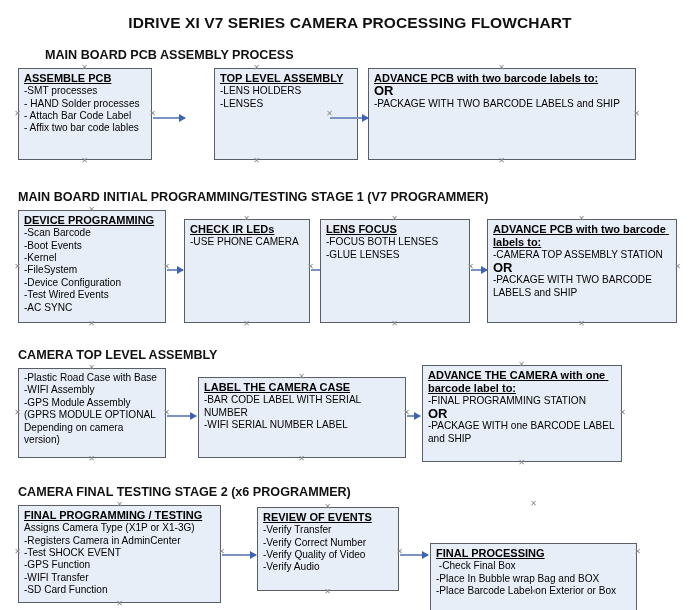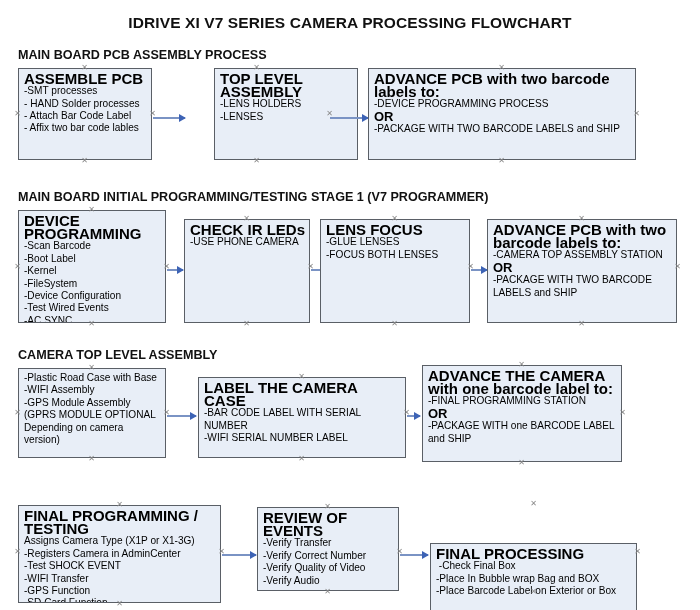--- a/index.html
+++ b/index.html
@@ -47,26 +47,27 @@
   
   .proc-box {
     position: absolute;
     box-sizing: border-box;
     background: #e8eef7;
     border: 1.2px solid #5a5f66;
     padding: 3px 4px 3px 5px;
     overflow: hidden;
   }
   .proc-box .bx-title {
-    font-size: 15px;
+    font-size: 11px;
     font-weight: bold;
     line-height: 13.2px;
     color: #000000;
     white-space: pre-wrap;
     margin-bottom: 0px;
+    text-decoration: underline;
   }
   .proc-box .bx-line {
     font-size: 10.1px;
     line-height: 12.4px;
     color: #000000;
     white-space: pre-wrap;
   }
   .proc-box .bx-line.strong {
     font-weight: bold;
     font-size: 13px;
@@ -102,21 +103,21 @@
     pointer-events: none;
   }
 </style>
 </head>
 <body>
 
 <div id="canvas">
 
   <div class="doc-title">IDRIVE XI V7 SERIES CAMERA PROCESSING FLOWCHART</div>
 
-  <div class="section-header" style="top:48px;">MAIN BOARD PCB ASSEMBLY PROCESS</div>
+  <div class="section-header" style="top:48px;margin-left:27px;">MAIN BOARD PCB ASSEMBLY PROCESS</div>
 
   <div class="proc-box" style="left:18px; top:68px; width:134px; height:92px;">
     <div class="bx-title">ASSEMBLE PCB</div>
     <div class="bx-line">-SMT processes</div>
     <div class="bx-line">- HAND Solder processes</div>
     <div class="bx-line">- Attach Bar Code Label</div>
     <div class="bx-line">- Affix two bar code lables</div>
   </div>
   <div class="handle" style="left:81px;  top:64px;">✕</div>
   <div class="handle" style="left:81px;  top:157px;">✕</div>
@@ -135,34 +136,33 @@
   <div class="handle" style="left:253px; top:64px;">✕</div>
   <div class="handle" style="left:253px; top:157px;">✕</div>
   <div class="handle" style="left:326px; top:110px;">✕</div>
 
   <div class="connector" style="left:330px; top:117px; width:38px;">
     <span class="arrow-head"></span>
   </div>
 
   <div class="proc-box" style="left:368px; top:68px; width:268px; height:92px;">
     <div class="bx-title">ADVANCE PCB with two barcode labels to:</div>
-    <div class="bx-line">-DEVICE PROGRAMMING PROCESS</div>
     <div class="bx-line strong">OR</div>
     <div class="bx-line">-PACKAGE WITH TWO BARCODE LABELS and SHIP</div>
   </div>
   <div class="handle" style="left:498px; top:64px;">✕</div>
   <div class="handle" style="left:498px; top:157px;">✕</div>
   <div class="handle" style="left:633px; top:110px;">✕</div>
 
   <div class="section-header" style="top:190px;">MAIN BOARD INITIAL PROGRAMMING/TESTING STAGE 1 (V7 PROGRAMMER)</div>
 
   <div class="proc-box" style="left:18px; top:210px; width:148px; height:113px;">
     <div class="bx-title">DEVICE PROGRAMMING</div>
     <div class="bx-line">-Scan Barcode</div>
-    <div class="bx-line">-Boot Label</div>
+    <div class="bx-line">-Boot Events</div>
     <div class="bx-line">-Kernel</div>
     <div class="bx-line">-FileSystem</div>
     <div class="bx-line">-Device Configuration</div>
     <div class="bx-line">-Test Wired Events</div>
     <div class="bx-line">-AC SYNC</div>
   </div>
   <div class="handle" style="left:88px;  top:206px;">✕</div>
   <div class="handle" style="left:88px;  top:320px;">✕</div>
   <div class="handle" style="left:14px;  top:263px;">✕</div>
   <div class="handle" style="left:163px; top:263px;">✕</div>
@@ -178,22 +178,22 @@
   <div class="handle" style="left:243px; top:215px;">✕</div>
   <div class="handle" style="left:243px; top:320px;">✕</div>
   <div class="handle" style="left:307px; top:263px;">✕</div>
 
   <div class="connector" style="left:311px; top:269px; width:17px;">
     <span class="arrow-head"></span>
   </div>
 
   <div class="proc-box" style="left:320px; top:219px; width:150px; height:104px;">
     <div class="bx-title">LENS FOCUS</div>
+    <div class="bx-line">-FOCUS BOTH LENSES</div>
     <div class="bx-line">-GLUE LENSES</div>
-    <div class="bx-line">-FOCUS BOTH LENSES</div>
   </div>
   <div class="handle" style="left:391px; top:215px;">✕</div>
   <div class="handle" style="left:391px; top:320px;">✕</div>
   <div class="handle" style="left:467px; top:263px;">✕</div>
 
   <div class="connector" style="left:471px; top:269px; width:16px;">
     <span class="arrow-head"></span>
   </div>
 
   <div class="proc-box" style="left:487px; top:219px; width:190px; height:104px;">
@@ -240,28 +240,29 @@
   <div class="proc-box" style="left:422px; top:365px; width:200px; height:97px;">
     <div class="bx-title">ADVANCE THE CAMERA with one barcode label to:</div>
     <div class="bx-line">-FINAL PROGRAMMING STATION</div>
     <div class="bx-line strong">OR</div>
     <div class="bx-line">-PACKAGE WITH one BARCODE LABEL and SHIP</div>
   </div>
   <div class="handle" style="left:518px; top:361px;">✕</div>
   <div class="handle" style="left:518px; top:459px;">✕</div>
   <div class="handle" style="left:619px; top:409px;">✕</div>
 
+  <div class="section-header" style="top:485px;">CAMERA FINAL TESTING STAGE 2 (x6 PROGRAMMER)</div>
 
   <div class="proc-box" style="left:18px; top:505px; width:203px; height:98px;">
     <div class="bx-title">FINAL PROGRAMMING / TESTING</div>
     <div class="bx-line">Assigns Camera Type (X1P or X1-3G)</div>
     <div class="bx-line">-Registers Camera in AdminCenter</div>
     <div class="bx-line">-Test SHOCK EVENT</div>
+    <div class="bx-line">-GPS Function</div>
     <div class="bx-line">-WIFI Transfer</div>
-    <div class="bx-line">-GPS Function</div>
     <div class="bx-line">-SD Card Function</div>
   </div>
   <div class="handle" style="left:116px; top:501px;">✕</div>
   <div class="handle" style="left:116px; top:600px;">✕</div>
   <div class="handle" style="left:14px;  top:548px;">✕</div>
   <div class="handle" style="left:218px; top:548px;">✕</div>
 
   <div class="connector" style="left:222px; top:554px; width:34px;">
     <span class="arrow-head"></span>
   </div>

